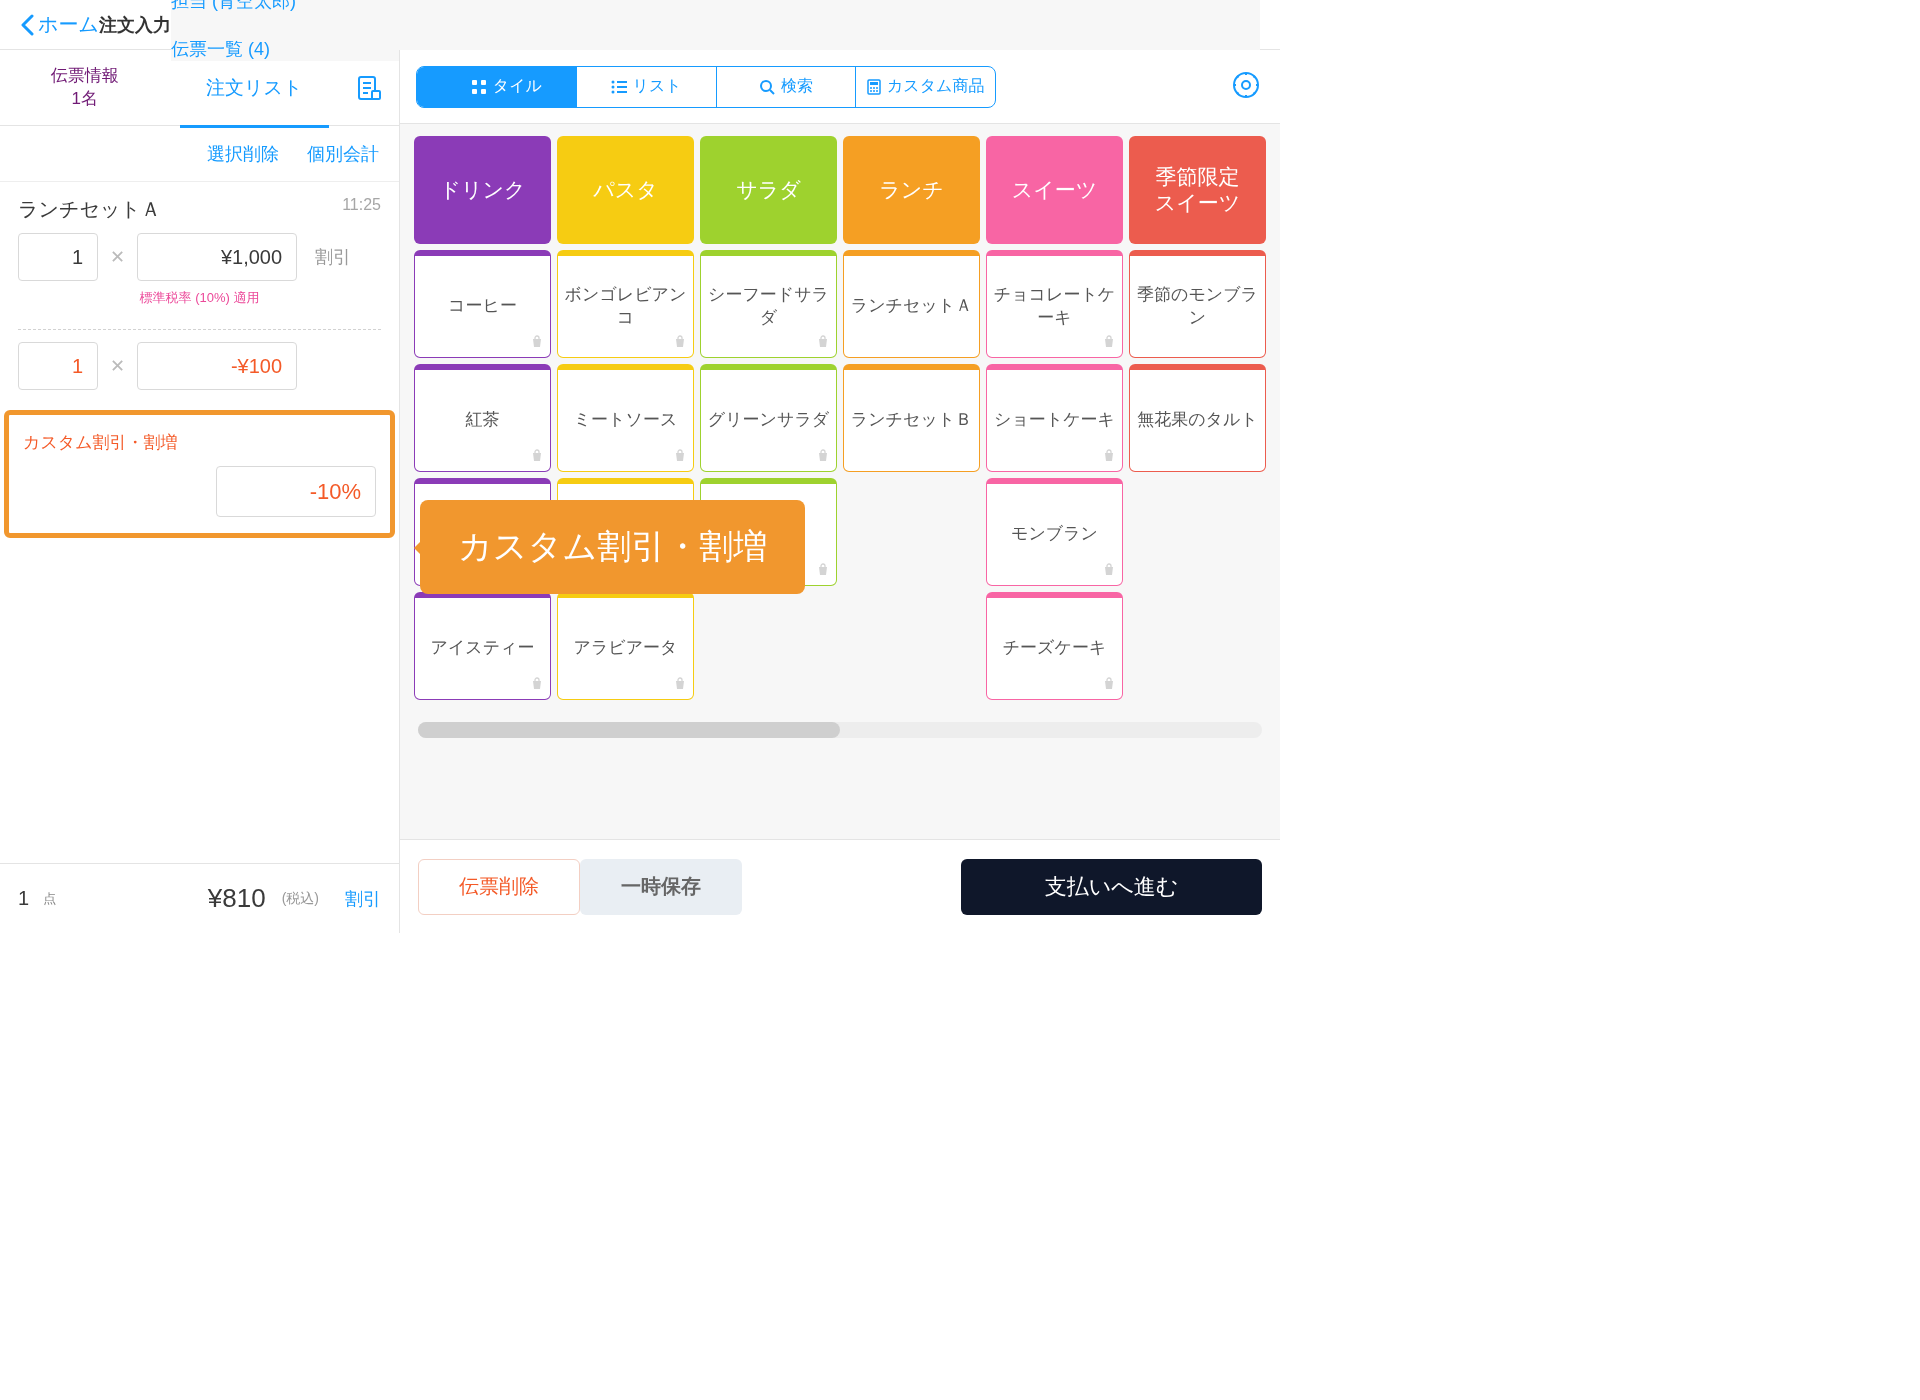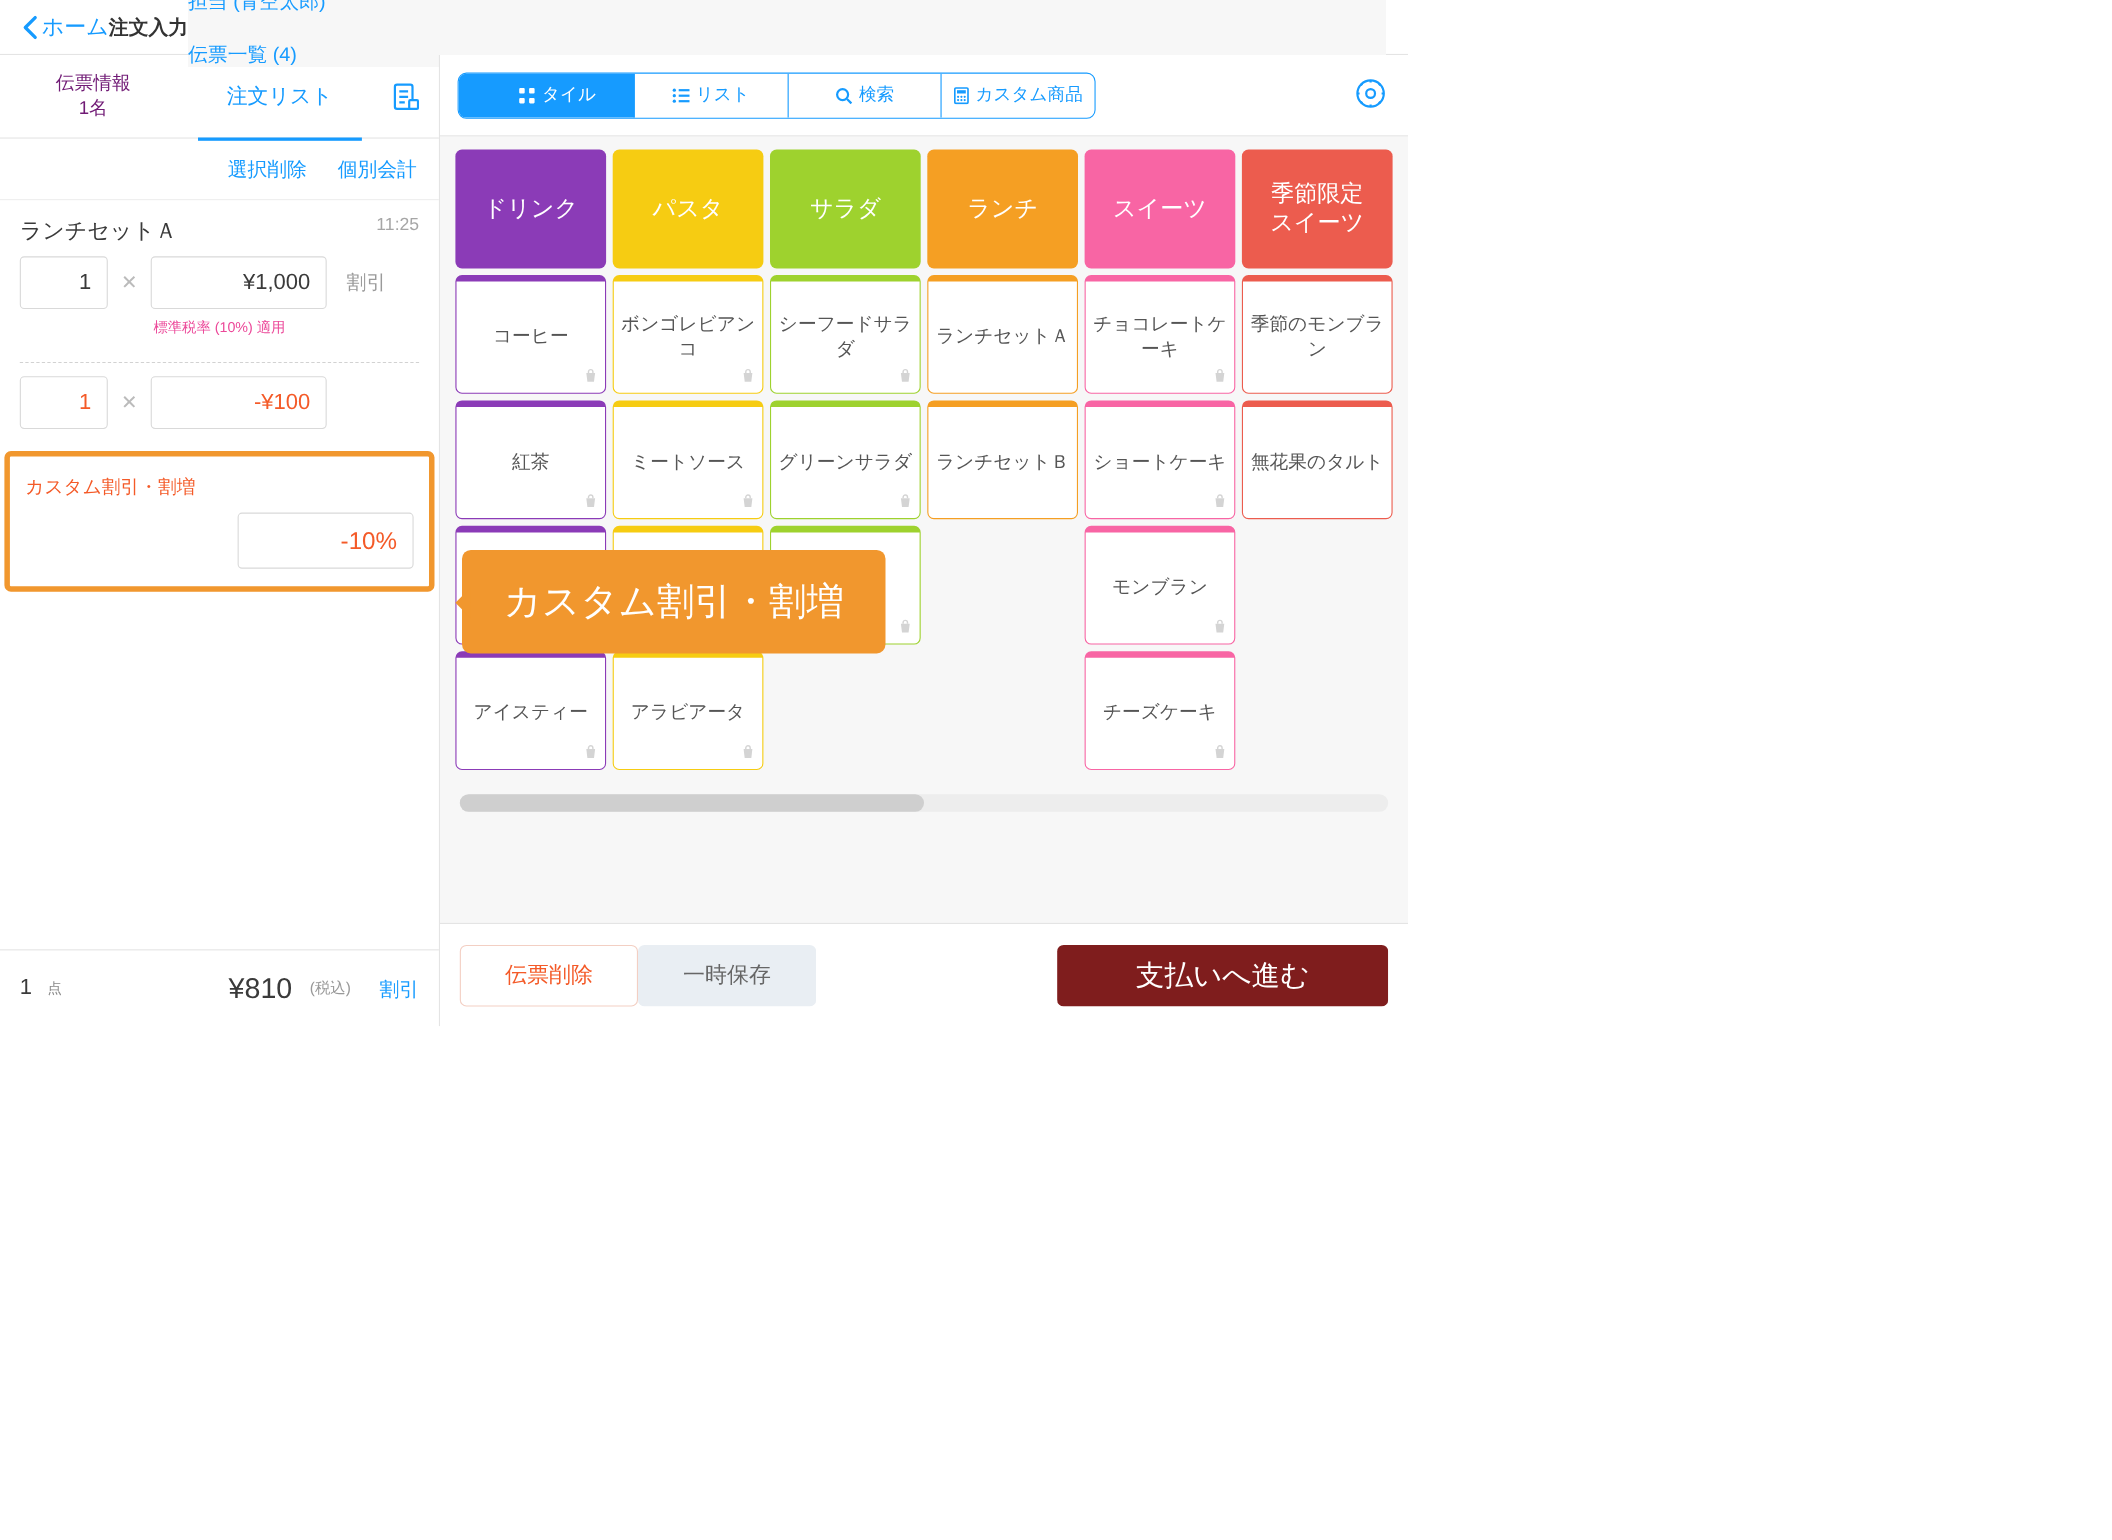--- a/index.html
+++ b/index.html
@@ -338,22 +338,22 @@
     border-radius: 6px;
     display: flex;
     align-items: center;
     justify-content: center;
     font-size: 20px;
     padding: 0 40px;
     cursor: pointer;
     border: 1px solid transparent;
   }
   .fbtn.del { color: #f45a28; border-color: #f3cfc3; background:#fff; }
-  .fbtn.hold { color: #666; background: #e9eef3; }
-  .fbtn.pay { color: #fff; background: #7f1d1d; flex: 1; font-weight: 500; font-size: 26px; margin-left: auto; max-width: 330px;}
+  .fbtn.hold { color: #666; background: #e9eef3; font-weight: bold; }
+  .fbtn.pay { color: #fff; background: #0f172a; flex: 1; font-weight: 500; font-size: 22px; margin-left: auto; max-width: 330px;}
   .spacer { flex: 1; }
 
   .c-purple { background:#8b3bb7; }
   .c-yellow { background:#f6cc12; }
   .c-green  { background:#9ed22e; }
   .c-orange { background:#f59f23; }
   .c-pink   { background:#f865a4; }
   .c-red    { background:#ec5c4e; }
   .b-purple { border-color:#8b3bb7; }
   .b-yellow { border-color:#f6cc12; }

